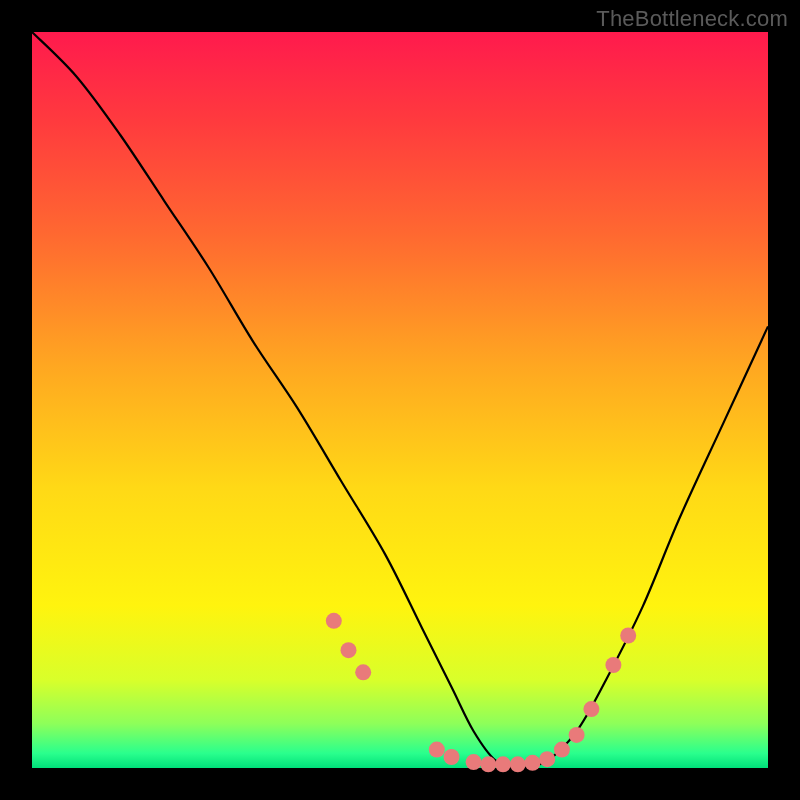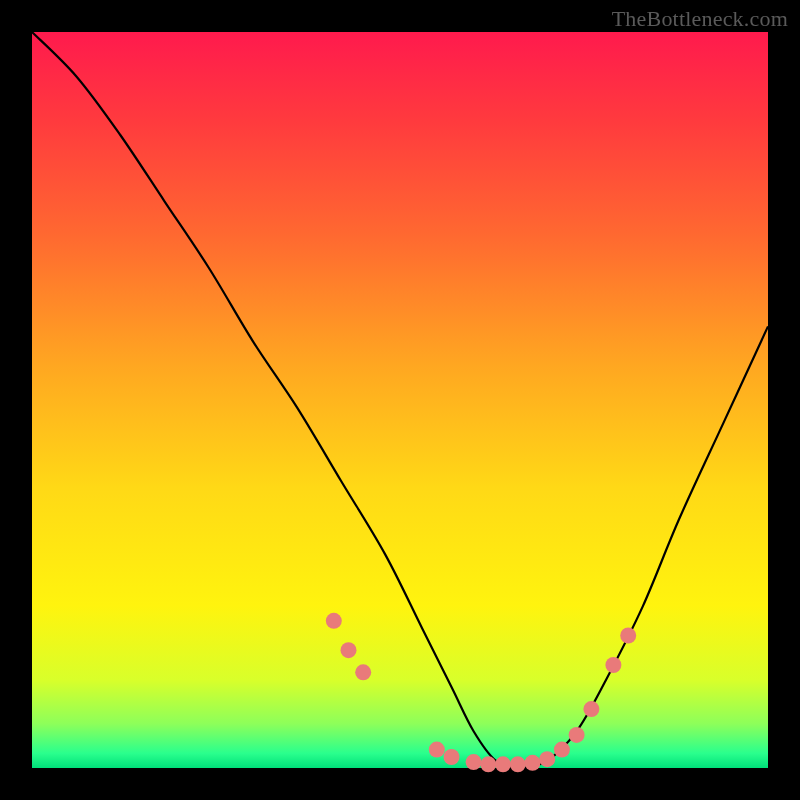--- a/index.html
+++ b/index.html
@@ -25,21 +25,21 @@
       #fff40e 78%,
       #d9ff2a 88%,
       #8dff5a 94%,
       #2aff8d 98%,
       #00e07a 100%);
   }
   .watermark {
     position: absolute;
     top: 6px;
     right: 12px;
-    font-family: Liberation Serif, serif;
+    font-family: Liberation Sans, sans-serif;
     font-size: 22px;
     font-weight: 500;
     color: #5a5a5a;
     letter-spacing: 0.2px;
   }
   svg.plot {
     position: absolute;
     left: 32px;
     top: 32px;
     width: 736px;

